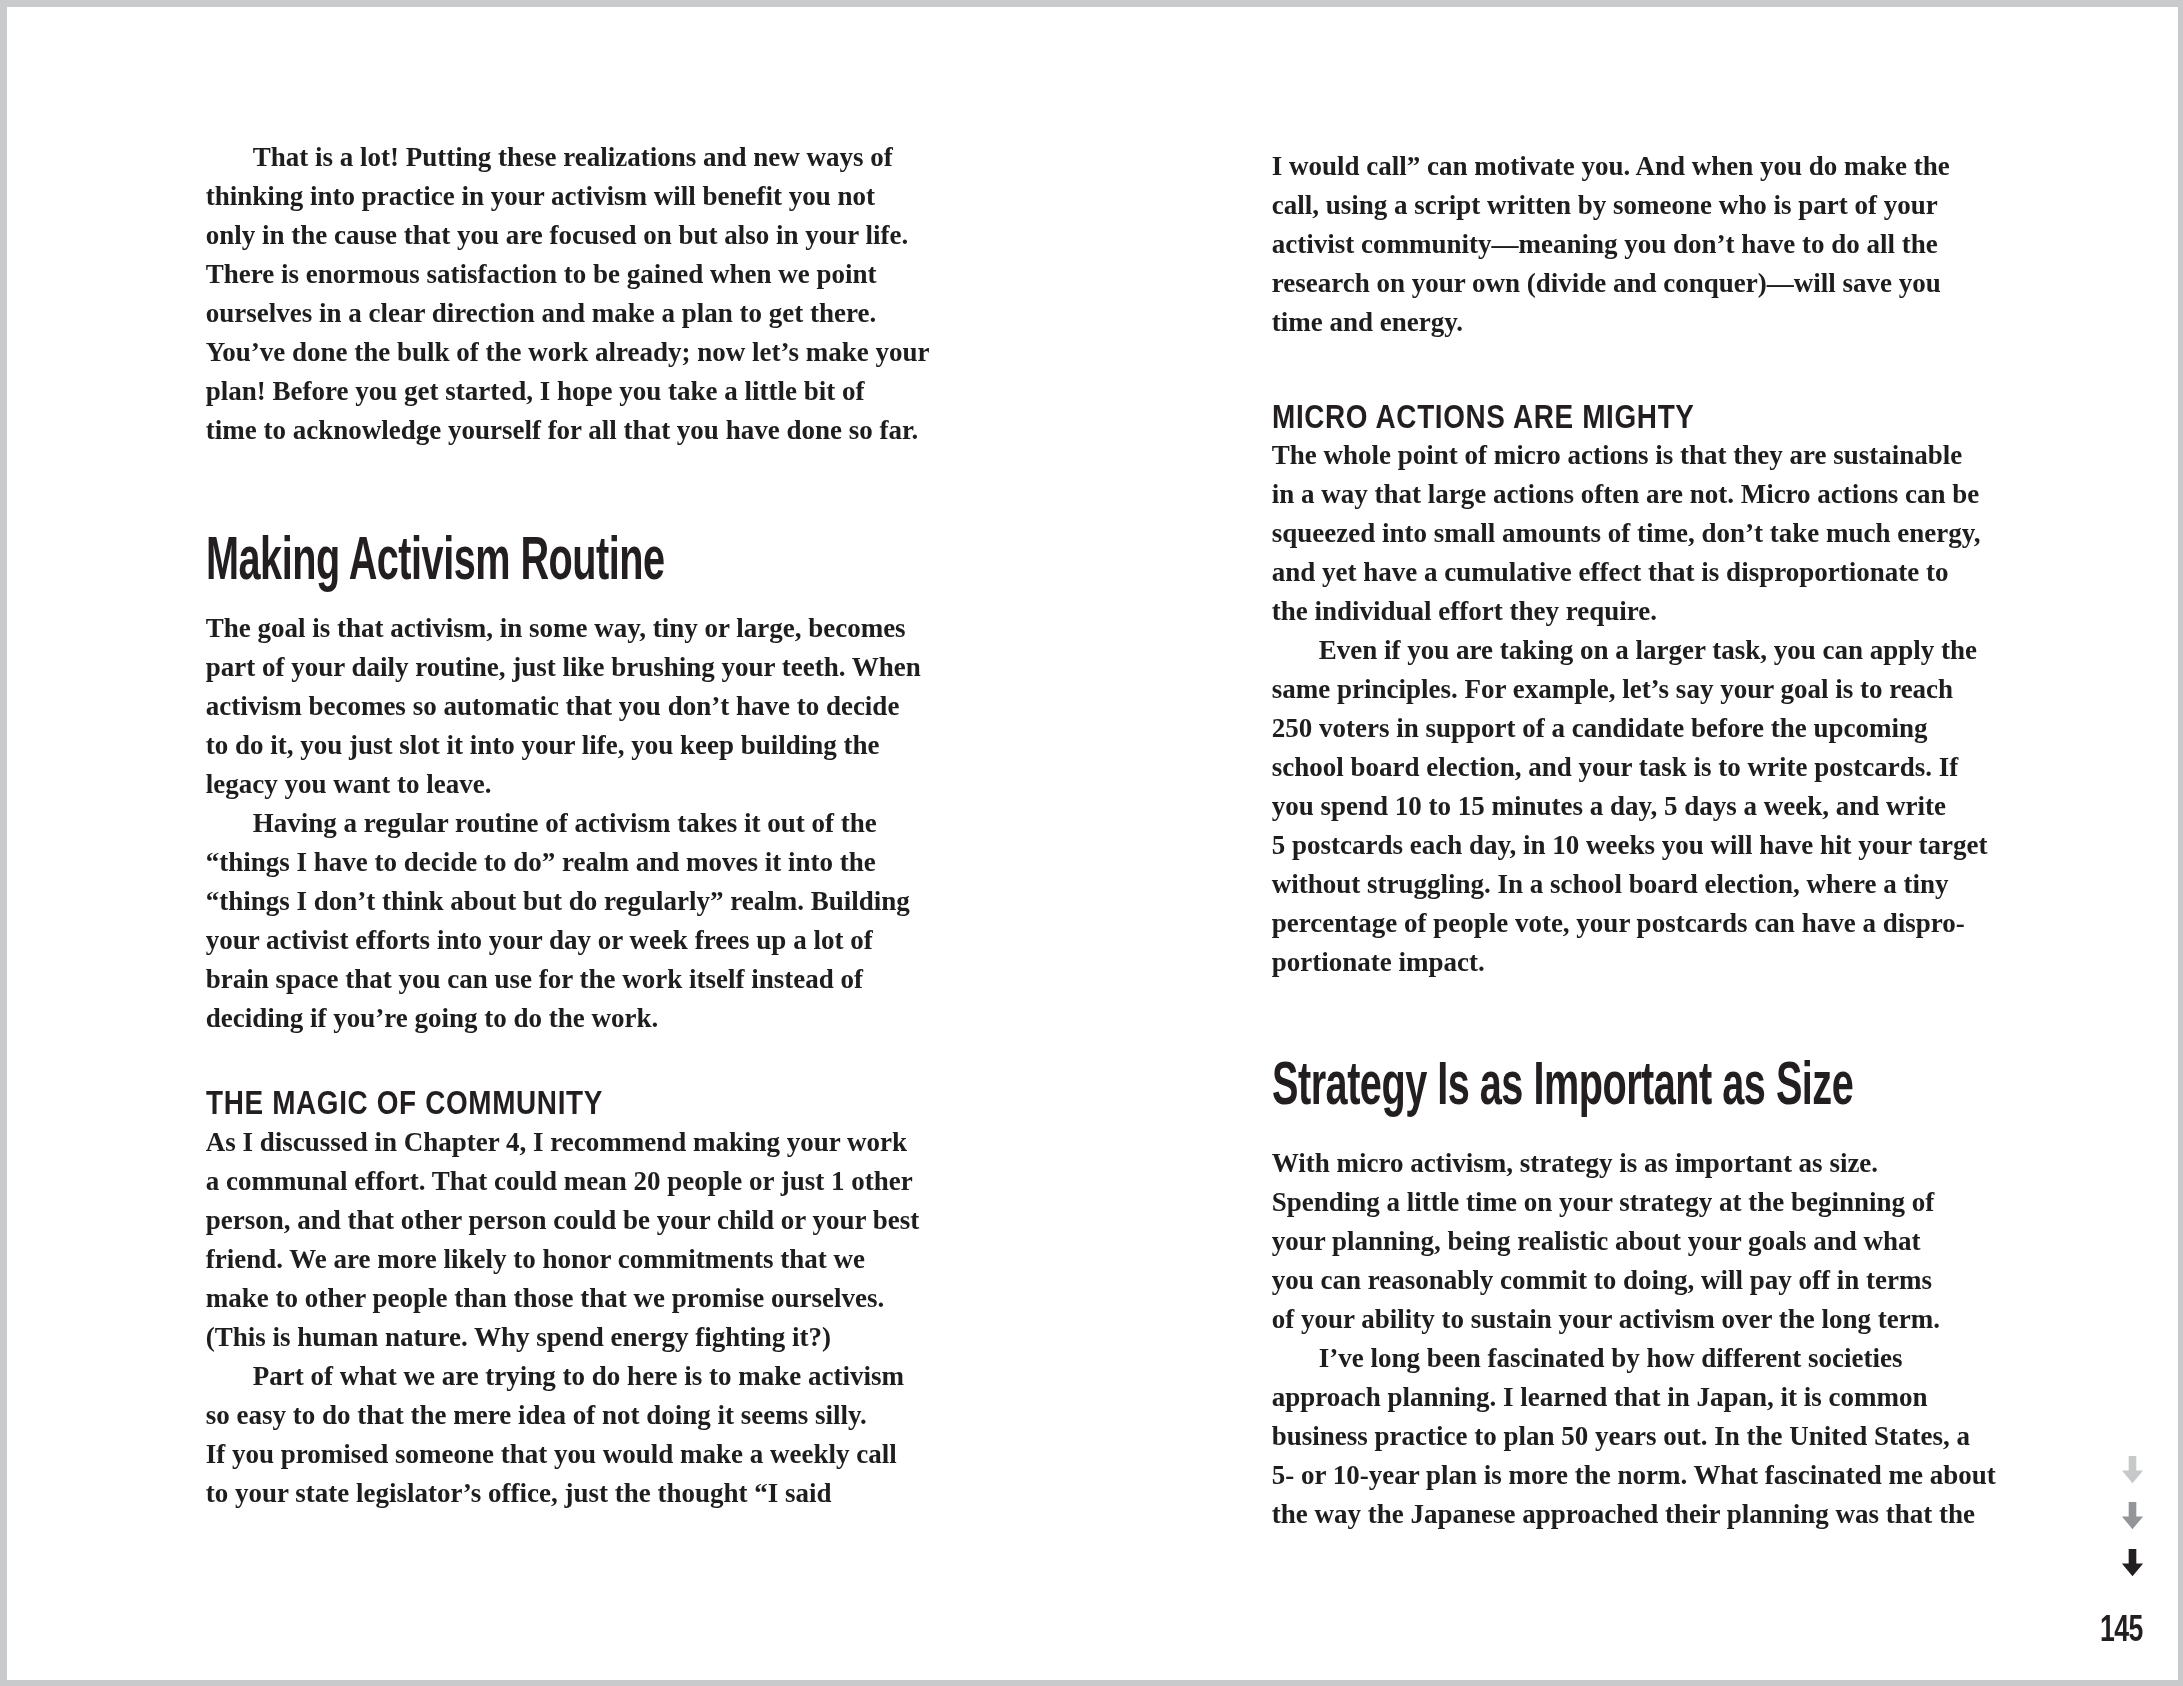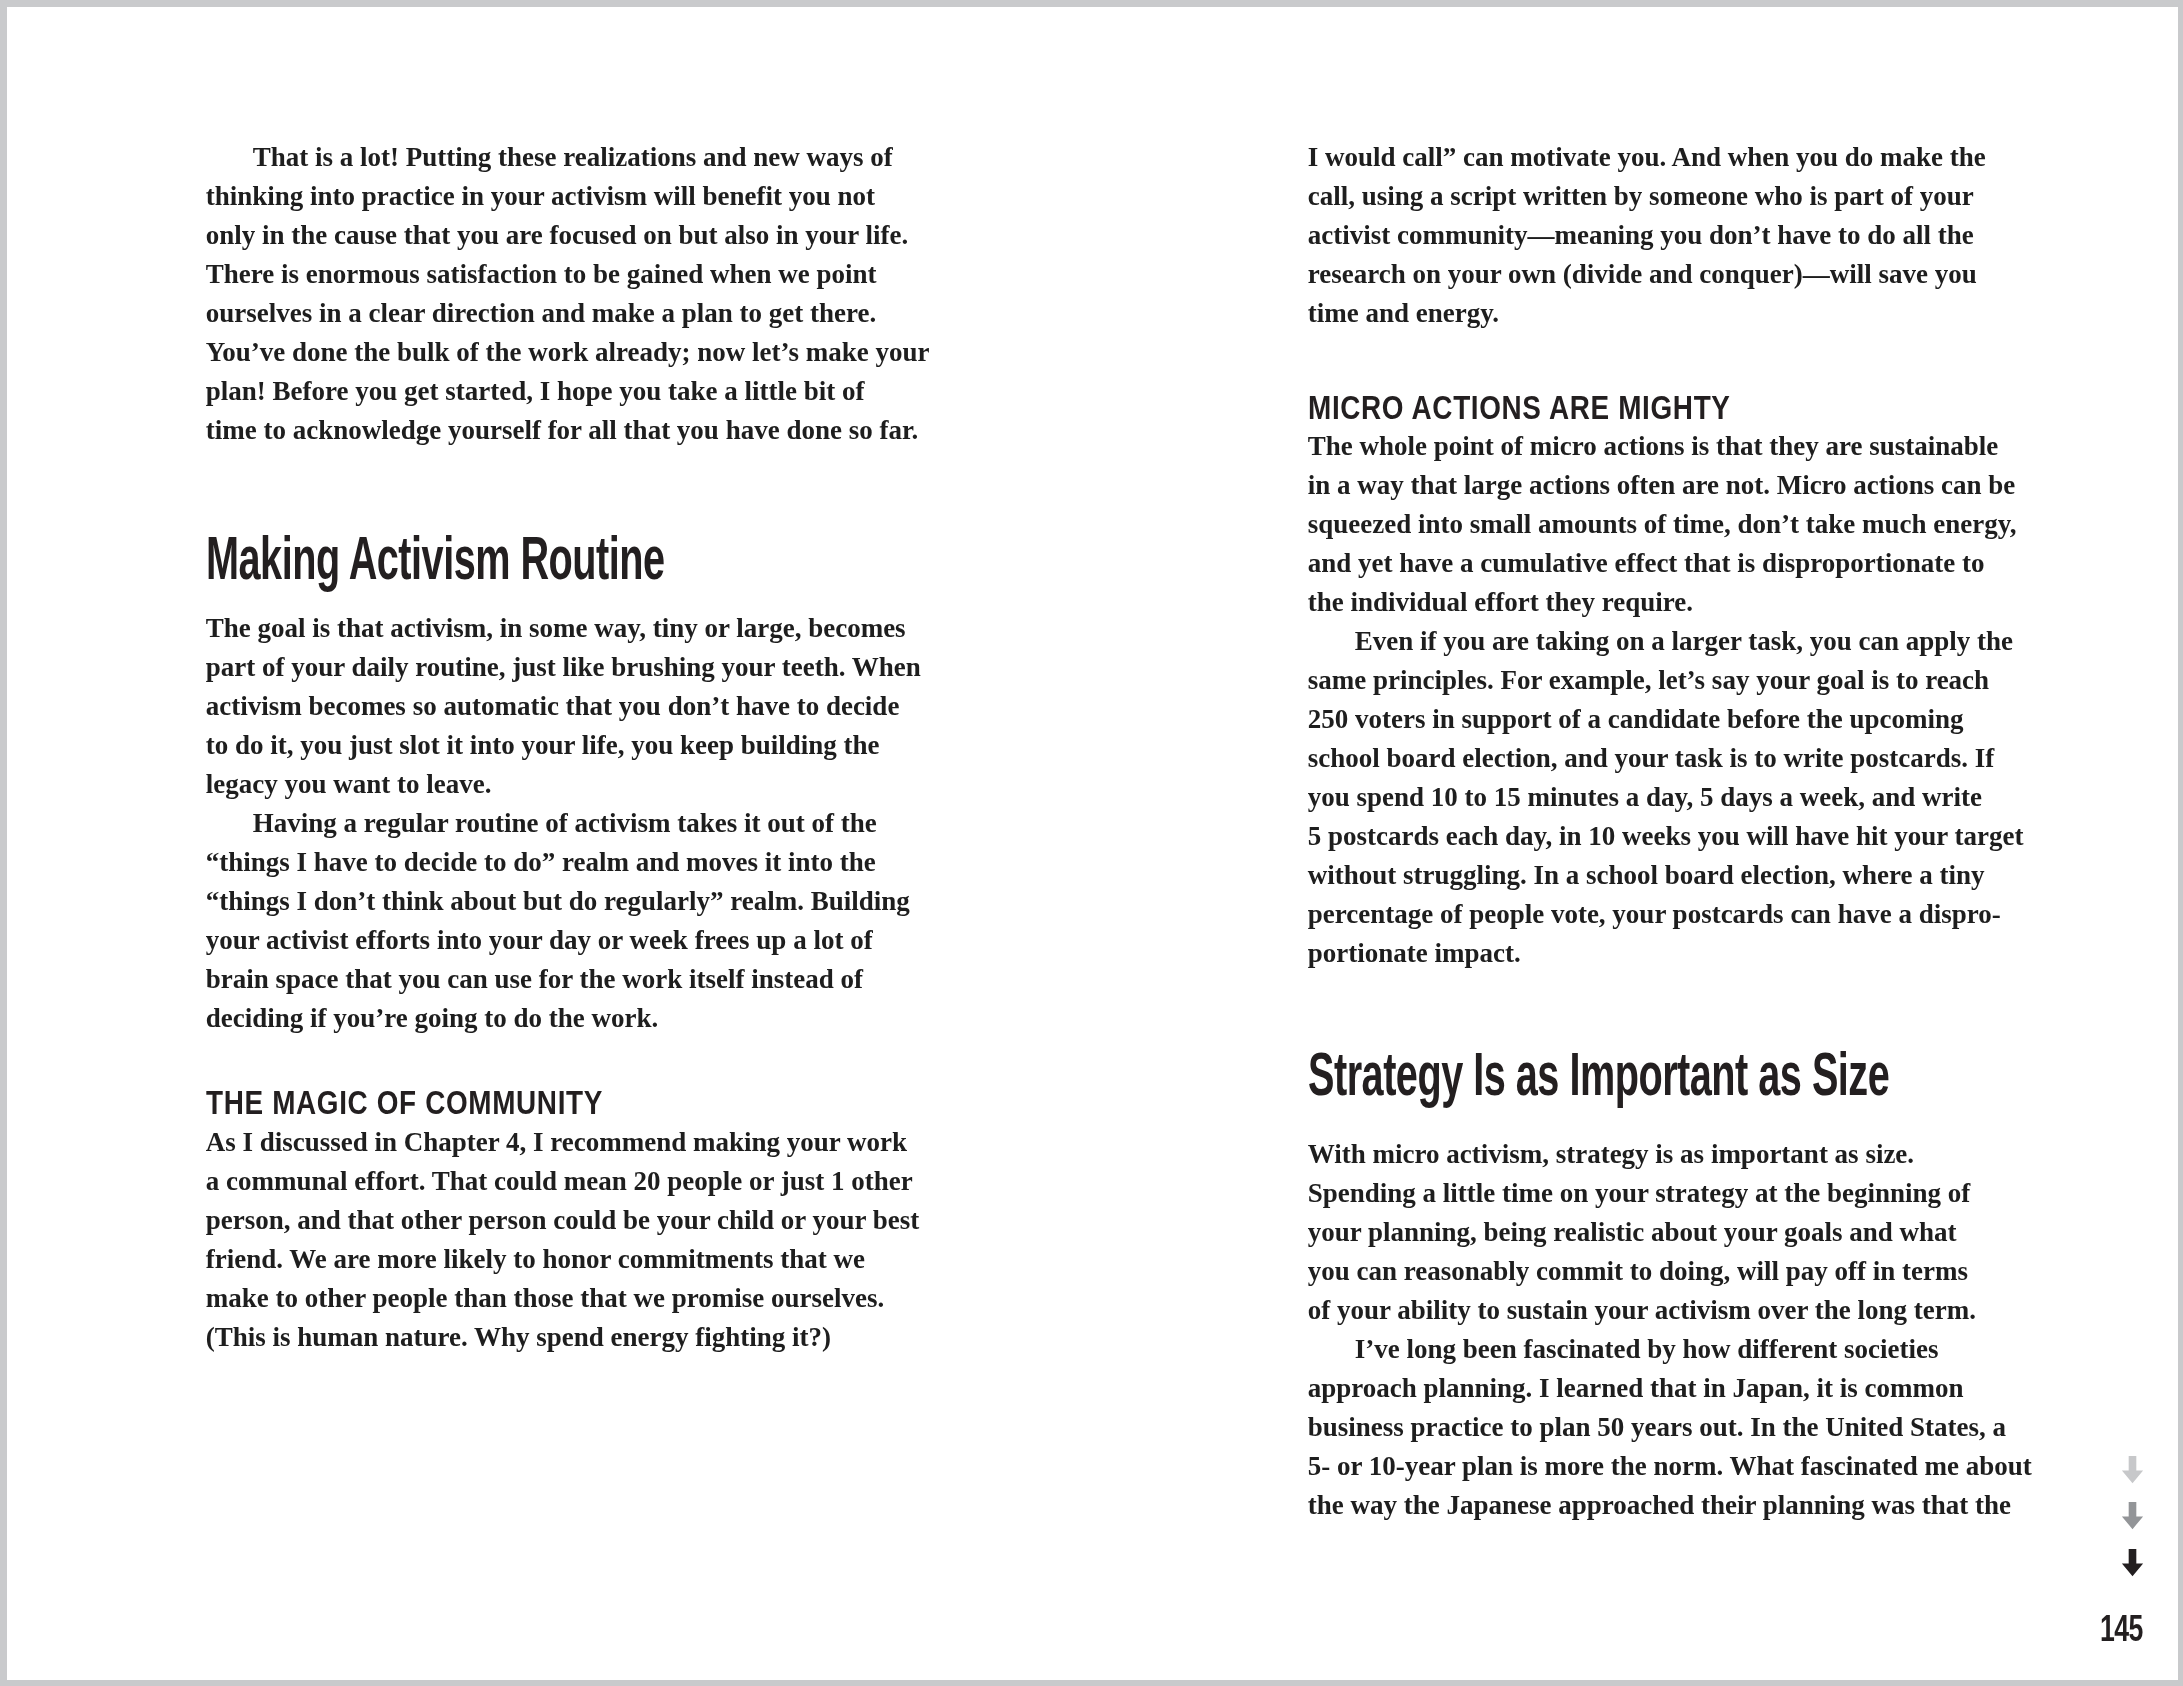--- a/index.html
+++ b/index.html
@@ -16,21 +16,21 @@
     background: #ffffff;
   }
   .col {
     position: absolute;
     width: 806px;
     color: #1e1e1e;
     font-size: 27px;
     line-height: 39px;
   }
   .col-left  { left: 199px;  top: 131px; }
-  .col-right { left: 1265px; top: 131px; margin-left: 36px; }
+  .col-right { left: 1265px; top: 140px; }
   .col p {
     margin: 0;
     white-space: pre-line;
     font-weight: bold;
   }
   .col p.indent { text-indent: 47px; }
   .h1 {
     margin: 0;
     font-family: "Liberation Sans", "DejaVu Sans", sans-serif;
     font-weight: 700;
@@ -124,20 +124,24 @@
 your activist efforts into your day or week frees up a lot of
 brain space that you can use for the work itself instead of
 deciding if you’re going to do the work.</p>
     <div class="h2">THE MAGIC OF COMMUNITY</div>
     <p>As I discussed in Chapter 4, I recommend making your work
 a communal effort. That could mean 20 people or just 1 other
 person, and that other person could be your child or your best
 friend. We are more likely to honor commitments that we
 make to other people than those that we promise ourselves.
 (This is human nature. Why spend energy fighting it?)</p>
+    <p class="indent">Part of what we are trying to do here is to make activism
+so easy to do that the mere idea of not doing it seems silly.
+If you promised someone that you would make a weekly call
+to your state legislator’s office, just the thought “I said</p>
   </div>
 
   <div class="col col-right">
     <p>I would call” can motivate you. And when you do make the
 call, using a script written by someone who is part of your
 activist community—meaning you don’t have to do all the
 research on your own (divide and conquer)—will save you
 time and energy.</p>
     <div class="h2">MICRO ACTIONS ARE MIGHTY</div>
     <p>The whole point of micro actions is that they are sustainable

